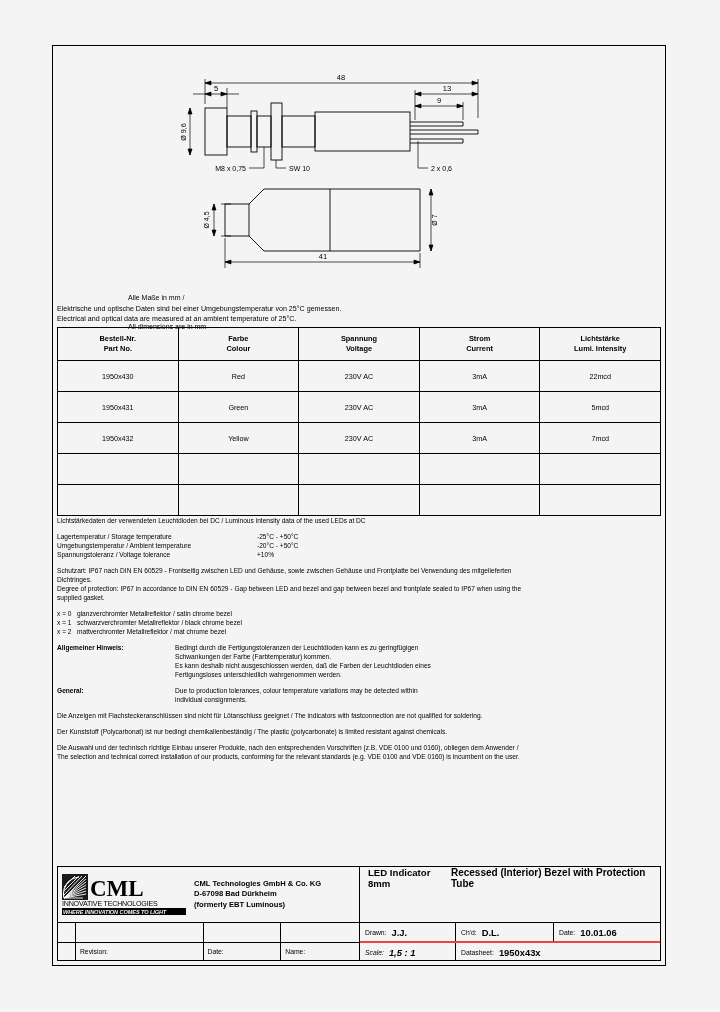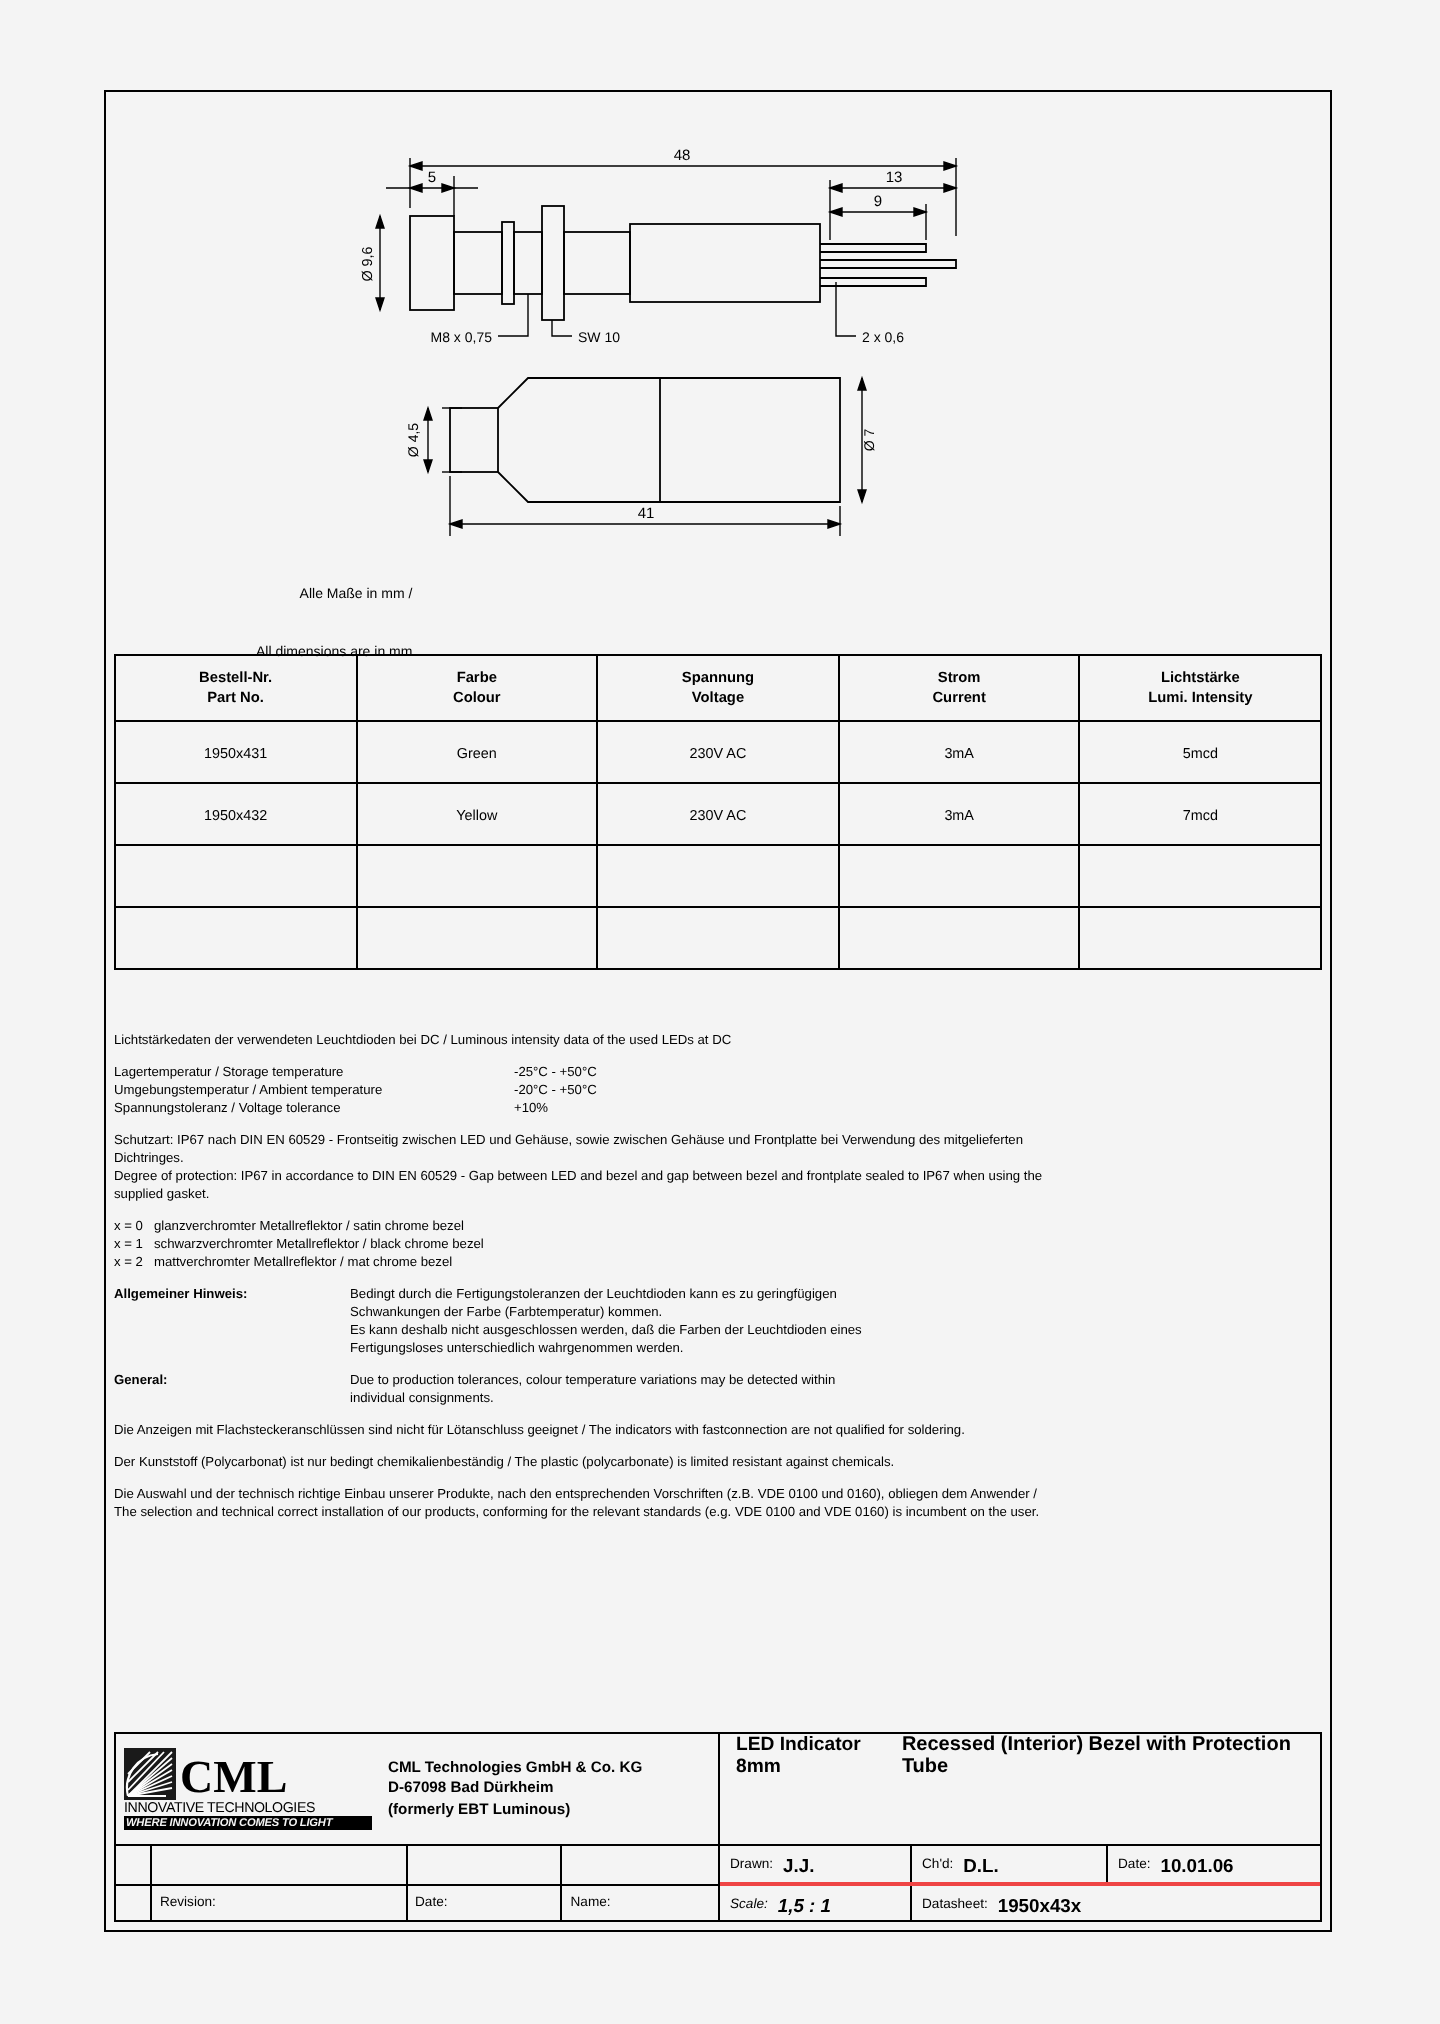--- a/index.html
+++ b/index.html
@@ -13,21 +13,21 @@
   #sheet{
     position:absolute;
     left:52px;top:45px;
     width:614px;height:921px;
     border:1.4px solid #000;
     background:#f4f4f4;
     box-sizing:border-box;
   }
 
   
-  #drawing{position:absolute;left:0;top:0;width:612px;height:250px;text-align:right;}
+  #drawing{position:absolute;left:0;top:0;width:612px;height:250px;}
 
   
   .note{position:absolute;font-size:6.6px;line-height:9px;white-space:pre;}
   #dimnote{left:75px;top:228px;font-size:7px;line-height:9.5px;}
 
   #measnote{position:absolute;left:4px;top:258px;font-size:7.1px;line-height:10px;}
 
   
   #spec{
     position:absolute;left:4px;top:281px;width:604px;
@@ -210,20 +210,24 @@
       </g>
       <text x="270" y="213" font-size="7.5" font-family="Liberation Sans, sans-serif" text-anchor="middle">41</text>
     </svg>
 
     <div id="dimnote" class="note">
       <div>Alle Maße in mm /</div>
       <div>All dimensions are in mm</div>
     </div>
   </div>
 
+  <div id="measnote">
+    <div class="ln">Elektrische und optische Daten sind bei einer Umgebungstemperatur von 25°C gemessen.</div>
+    <div class="ln">Electrical and optical data are measured at an ambient temperature of 25°C.</div>
+  </div>
 
   <table id="spec">
     <thead>
       <tr>
         <th>
           <div>Bestell-Nr.</div>
           <div>Part No.</div>
         </th>
         <th>
           <div>Farbe</div>
@@ -237,20 +241,27 @@
           <div>Strom</div>
           <div>Current</div>
         </th>
         <th>
           <div>Lichtstärke</div>
           <div>Lumi. Intensity</div>
         </th>
       </tr>
     </thead>
     <tbody>
+      <tr>
+        <td>1950x430</td>
+        <td>Red</td>
+        <td>230V AC</td>
+        <td>3mA</td>
+        <td>22mcd</td>
+      </tr>
       <tr>
         <td>1950x431</td>
         <td>Green</td>
         <td>230V AC</td>
         <td>3mA</td>
         <td>5mcd</td>
       </tr>
       <tr>
         <td>1950x432</td>
         <td>Yellow</td>

